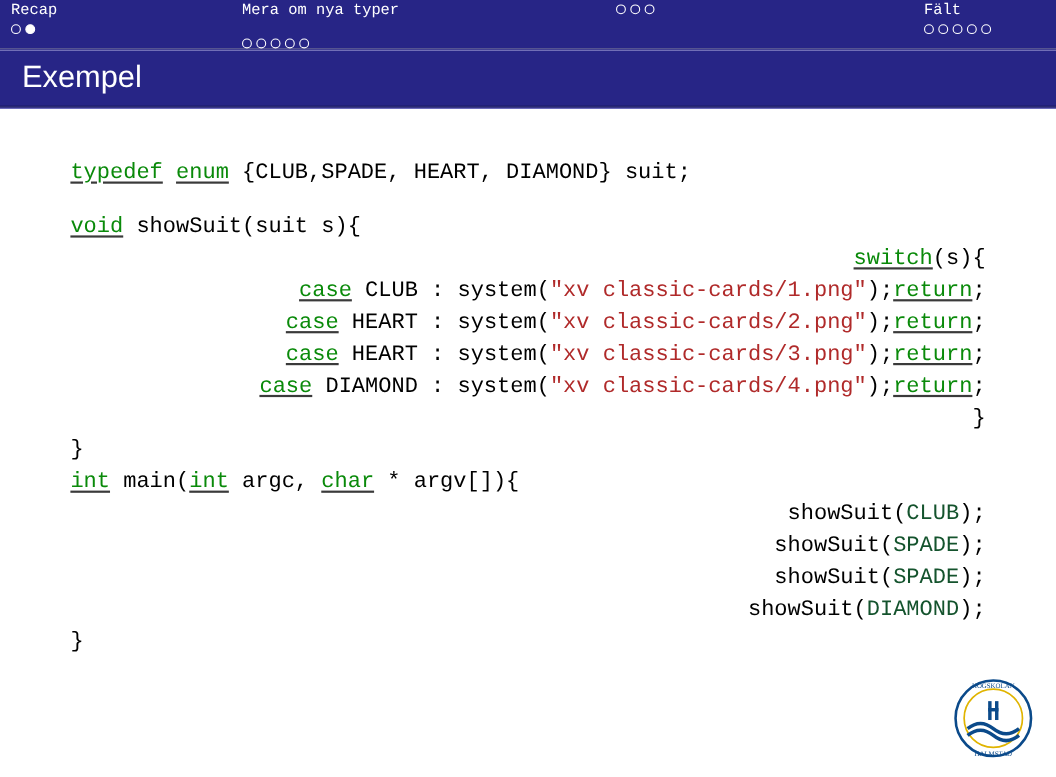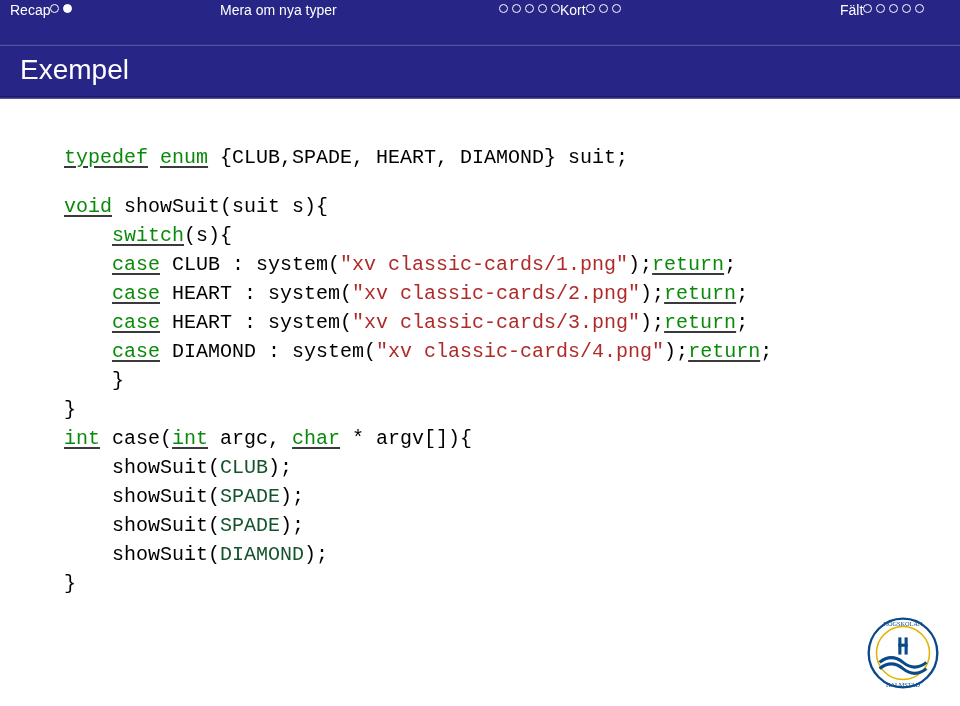--- a/index.html
+++ b/index.html
@@ -14,22 +14,23 @@
   .nav {
     display: flex;
     width: 100%;
     background: #272586;
     color: #ffffff;
     font-size: 14px;
     height: 44px;
   }
   .nav-section {
     display: flex;
-    flex-direction: row;
+    flex-direction: column;
     padding: 2px 0 0 0;
+    font-family: Liberation Mono, monospace;
   }
   .nav-label { padding: 0 0 2px 0; }
   .nav-sec-0 { flex: 0 0 220px; padding-left: 10px; }
   .nav-sec-1 { flex: 0 0 340px; justify-content: space-between; }
   .nav-sec-2 { flex: 0 0 280px; }
   .nav-sec-3 { flex: 1 1 auto; }
   .dots { display: flex; gap: 4px; padding-top: 2px; }
   .dot {
     width: 9px; height: 9px; border-radius: 50%;
     border: 1px solid #ffffff;
@@ -54,21 +55,21 @@
     font-family: "Courier New", Courier, monospace;
     font-size: 20px;
     line-height: 1.45;
     color: #000000;
   }
   .kw { color: #0a8a0a; }
   .str { color: #b02a2a; }
   .const { color: #14532d; }
   .u { text-decoration: underline; text-decoration-color: #3a3a3a; text-underline-offset: 3px; }
   .blk { display: block; white-space: pre; }
-  .indent1 { padding-left: 48px; display: block; white-space: pre; }
+  .indent1 { padding-left: 48px; display: block; white-space: pre; text-align: right; }
   .spacer { height: 20px; }
   .logo {
     position: absolute;
     right: 18px;
     bottom: 14px;
     width: 78px;
     height: 78px;
   }
 </style>
 </head>
@@ -86,21 +87,20 @@
     <span class="nav-label">Mera om nya typer</span>
     <span class="dots">
       <span class="dot"></span>
       <span class="dot"></span>
       <span class="dot"></span>
       <span class="dot"></span>
       <span class="dot"></span>
     </span>
   </div>
   <div class="nav-section nav-sec-2">
-    <span class="nav-label">Kort</span>
     <span class="dots">
       <span class="dot"></span>
       <span class="dot"></span>
       <span class="dot"></span>
     </span>
   </div>
   <div class="nav-section nav-sec-3">
     <span class="nav-label">Fält</span>
     <span class="dots">
       <span class="dot"></span>
@@ -129,21 +129,21 @@
 
 <span class="indent1"><span class="kw u">case</span><span> HEART : system(</span><span class="str">"xv classic-cards/2.png"</span><span>);</span><span class="kw u">return</span><span>;</span></span>
 
 <span class="indent1"><span class="kw u">case</span><span> HEART : system(</span><span class="str">"xv classic-cards/3.png"</span><span>);</span><span class="kw u">return</span><span>;</span></span>
 
 <span class="indent1"><span class="kw u">case</span><span> DIAMOND : system(</span><span class="str">"xv classic-cards/4.png"</span><span>);</span><span class="kw u">return</span><span>;</span></span>
 
 <span class="indent1">}</span>
 <span class="blk">}</span>
 
-<span class="blk"><span class="kw u">int</span><span> case(</span><span class="kw u">int</span><span> argc, </span><span class="kw u">char</span><span> * argv[]){</span></span>
+<span class="blk"><span class="kw u">int</span><span> main(</span><span class="kw u">int</span><span> argc, </span><span class="kw u">char</span><span> * argv[]){</span></span>
 
 <span class="indent1"><span>showSuit(</span><span class="const">CLUB</span><span>);</span></span>
 
 <span class="indent1"><span>showSuit(</span><span class="const">SPADE</span><span>);</span></span>
 
 <span class="indent1"><span>showSuit(</span><span class="const">SPADE</span><span>);</span></span>
 
 <span class="indent1"><span>showSuit(</span><span class="const">DIAMOND</span><span>);</span></span>
 
 <span class="blk">}</span>

